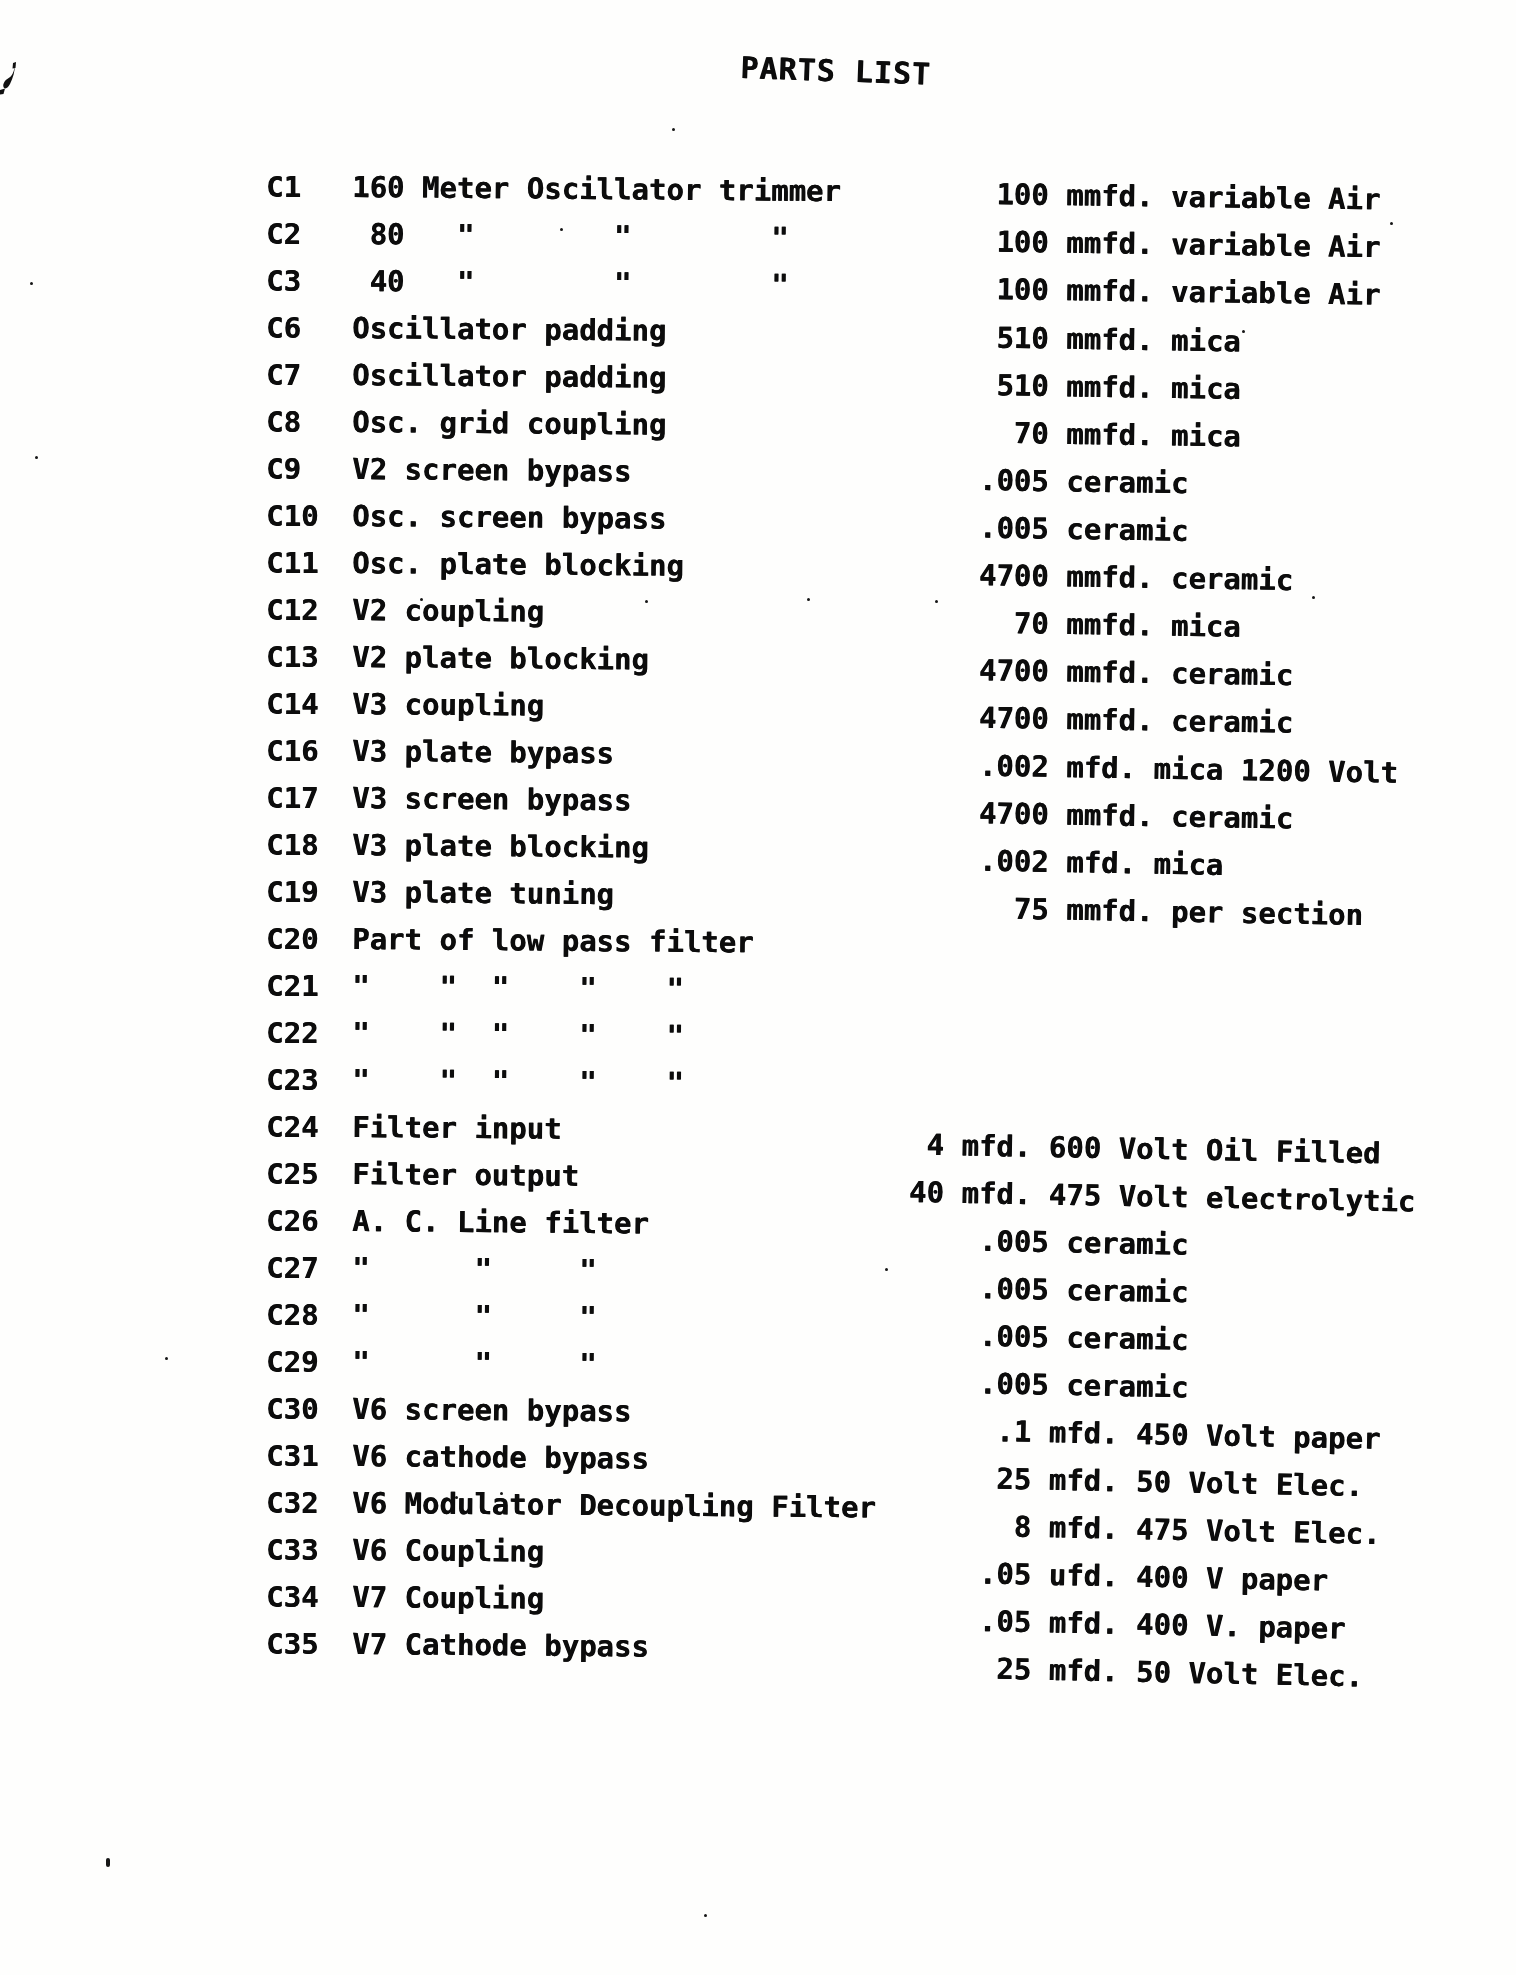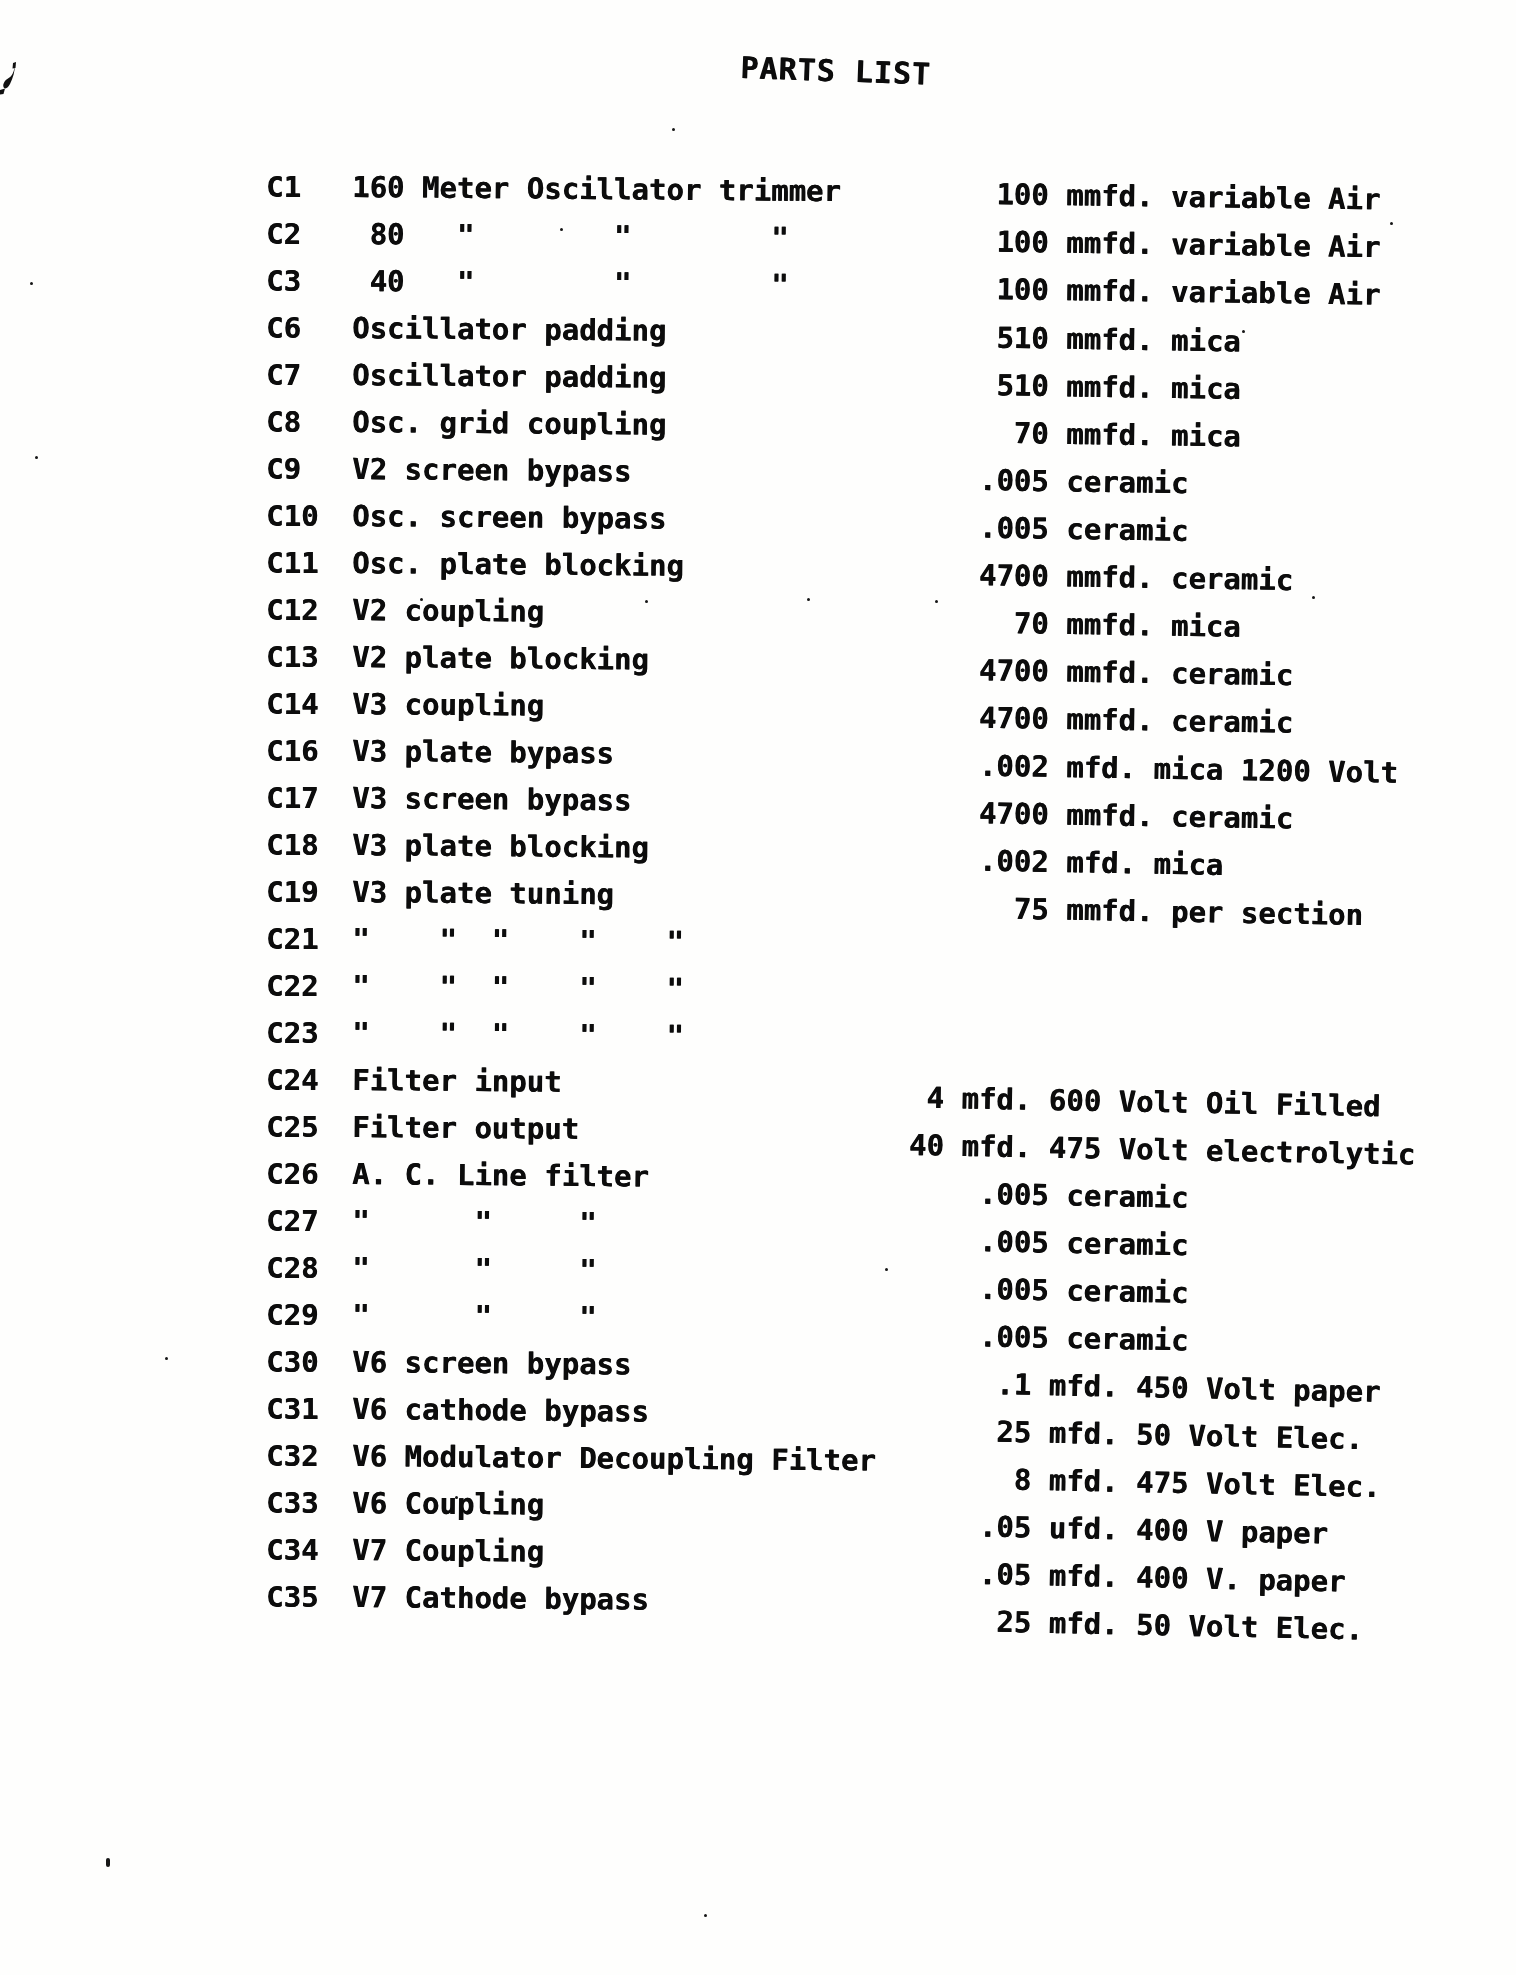--- a/index.html
+++ b/index.html
@@ -155,20 +155,25 @@
       </div>
     <div class="row">
         <span class="des">C18</span>
         <span class="desc">V3 plate blocking</span>
         <span class="val" style="transform: translateY(14.5px) rotate(1.004deg);">    .002 mfd. mica</span>
       </div>
     <div class="row">
         <span class="des">C19</span>
         <span class="desc">V3 plate tuning</span>
         <span class="val" style="transform: translateY(15px) rotate(1.016deg);">      75 mmfd. per section</span>
+      </div>
+    <div class="row">
+        <span class="des">C20</span>
+        <span class="desc">Part of low pass filter</span>
+        <span class="val" style="transform: translateY(15.5px) rotate(1.028deg);"></span>
       </div>
     <div class="row">
         <span class="des">C21</span>
         <span class="desc">"    "  "    "    "</span>
         <span class="val" style="transform: translateY(16px) rotate(1.04deg);"></span>
       </div>
     <div class="row">
         <span class="des">C22</span>
         <span class="desc">"    "  "    "    "</span>
         <span class="val" style="transform: translateY(16.5px) rotate(1.052deg);"></span>

